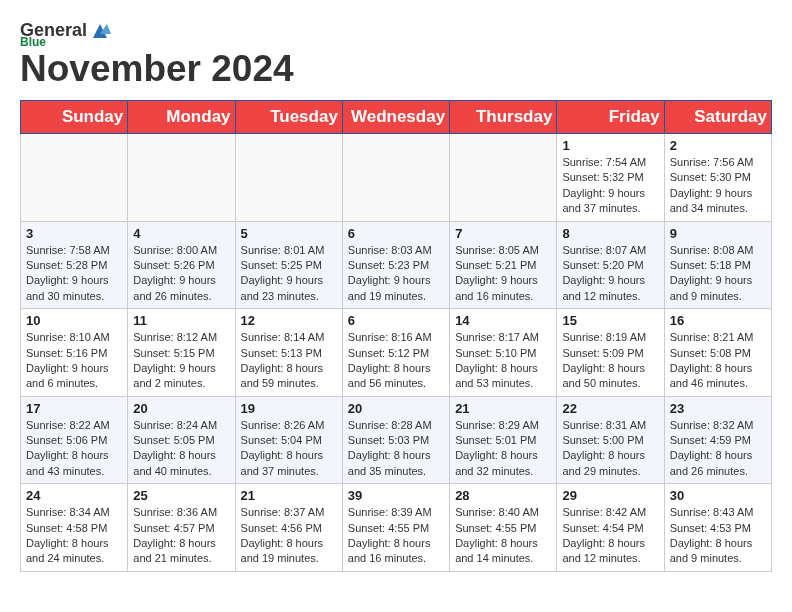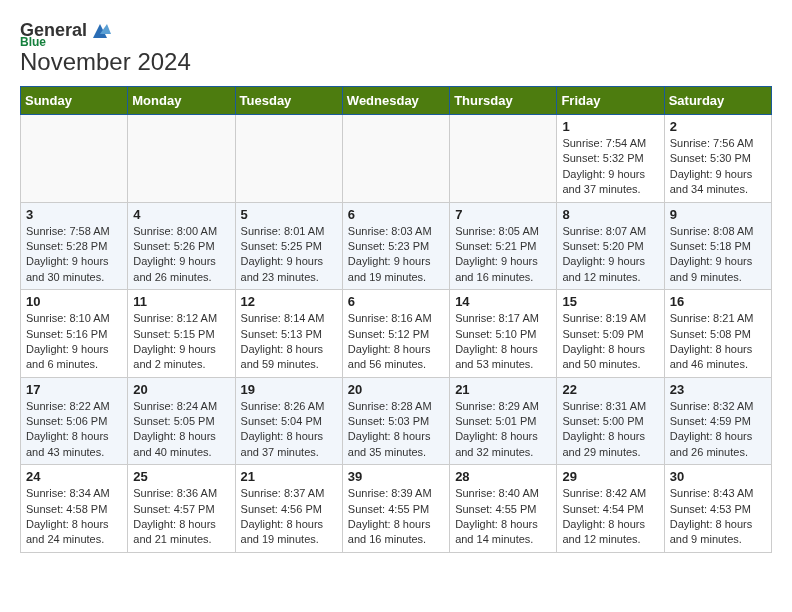--- a/index.html
+++ b/index.html
@@ -31,40 +31,40 @@
     .logo-text-blue {
       font-size: 12px;
       font-weight: bold;
       color: #15803d;
       line-height: 1;
     }
     .title-area {
       text-align: right;
     }
     .month-title {
-      font-size: 24px;
-      font-weight: normal;
+      font-size: 37px;
+      font-weight: bold;
       color: #333;
     }
     .location {
       font-size: 16px;
       color: #555;
     }
     table {
       width: 100%;
       border-collapse: collapse;
       table-layout: fixed;
     }
     th {
-      background-color: #4d7c0f;
+      background-color: #ef4444;
       color: #fff;
-      font-size: 13px;
+      font-size: 17px;
       font-weight: bold;
       padding: 6px 4px;
-      text-align: left;
+      text-align: right;
       border: 1px solid #1a5a9a;
     }
     td {
       border: 1px solid #ccc;
       vertical-align: top;
       padding: 4px 5px;
       font-size: 11px;
       height: 80px;
       background: #fff;
     }

